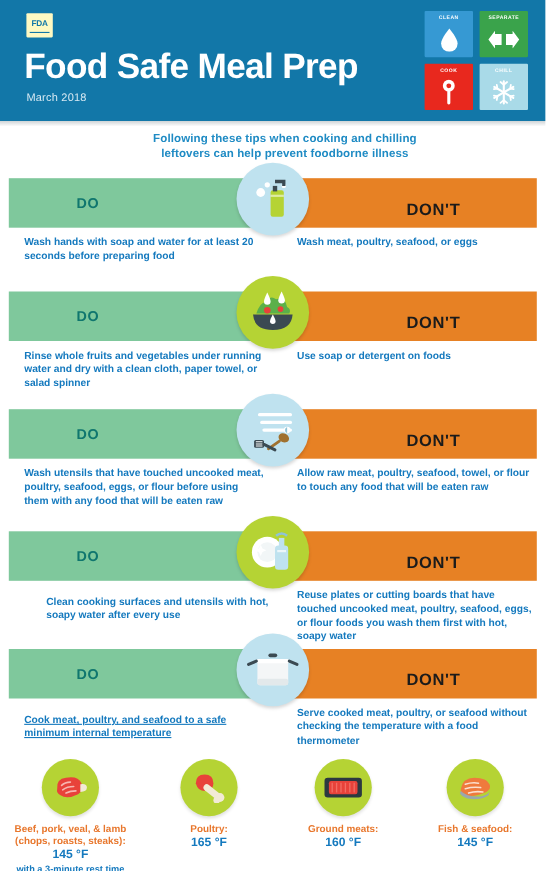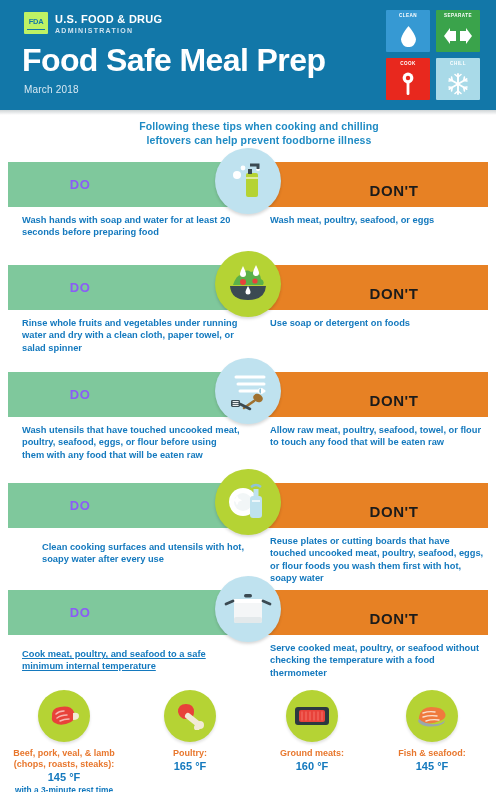--- a/index.html
+++ b/index.html
@@ -12,21 +12,21 @@
   }
   .page{position:relative;width:496px;height:792px;background:#fff;overflow:hidden;}
 
   
   .header{
     position:absolute;left:0;top:0;width:496px;height:110px;
     background:#1277a8;
   }
   .fda-logo-row{position:absolute;left:24px;top:12px;display:flex;align-items:flex-start;}
   .fda-mark{
-    width:24px;height:22px;background:#bef264;border-radius:1px;
+    width:24px;height:22px;background:#fef9c3;border-radius:1px;
     display:flex;align-items:center;justify-content:center;
     position:relative;
     text-align:center;
   }
   .fda-mark .fda-txt{
     color:#1277a8;font-size:7.5px;font-weight:bold;letter-spacing:-0.3px;
     font-family:"Liberation Sans",sans-serif;
     position:relative;top:-2px;
   }
   .fda-mark:after{
@@ -77,21 +77,21 @@
   }
 
   
   .row{position:absolute;left:0;width:496px;}
   .bar{position:absolute;left:8px;top:0;width:480px;height:45px;}
   .bar-do{position:absolute;left:0;top:0;width:50%;height:45px;background:#7fc89c;}
   .bar-dont{position:absolute;left:50%;top:0;width:50%;height:45px;background:#e78124;}
   .lbl-do{
     position:absolute;left:0;top:0;width:50%;height:45px;
     display:flex;align-items:center;justify-content:center;
-    color:#8b5cf6;font-size:13px;font-weight:bold;letter-spacing:0.6px;
+    color:#0f766e;font-size:13px;font-weight:bold;letter-spacing:0.6px;
     padding-right:96px;box-sizing:border-box;
   }
   .lbl-dont{
     position:absolute;left:50%;top:0;width:50%;height:57px;
     display:flex;align-items:center;justify-content:center;
     color:#1b1b1b;font-size:15px;font-weight:bold;letter-spacing:0.6px;
     padding-left:52px;box-sizing:border-box;
   }
 
   .circle{
@@ -133,24 +133,20 @@
 </head>
 <body>
 
 <div class="page">
 
   <div class="header">
 
     <div class="fda-logo-row">
       <div class="fda-mark">
         <span class="fda-txt">FDA</span>
-      </div>
-      <div class="fda-words">
-        <div class="fda-l1">U.S. FOOD &amp; DRUG</div>
-        <div class="fda-l2">ADMINISTRATION</div>
       </div>
     </div>
 
     <div class="main-title">Food Safe Meal Prep</div>
     <div class="date-line">March 2018</div>
 
     <div class="tiles">
 
       <div class="tile tile-clean">
         <div class="tlabel">CLEAN</div>

